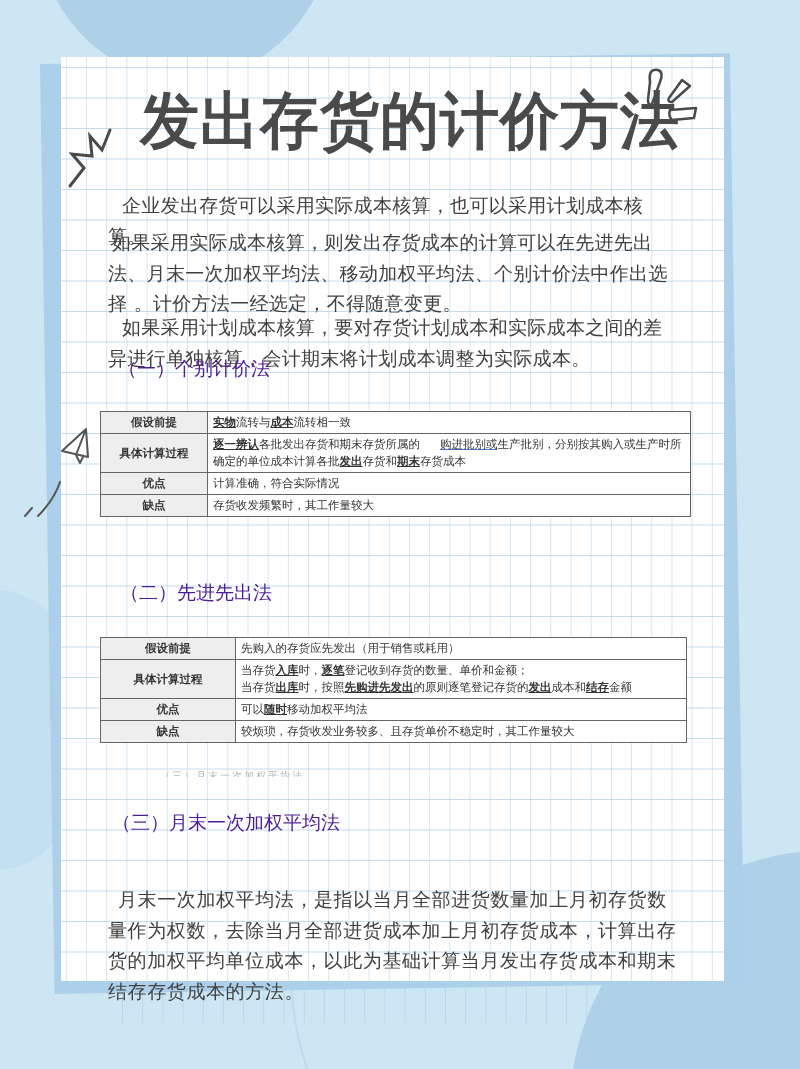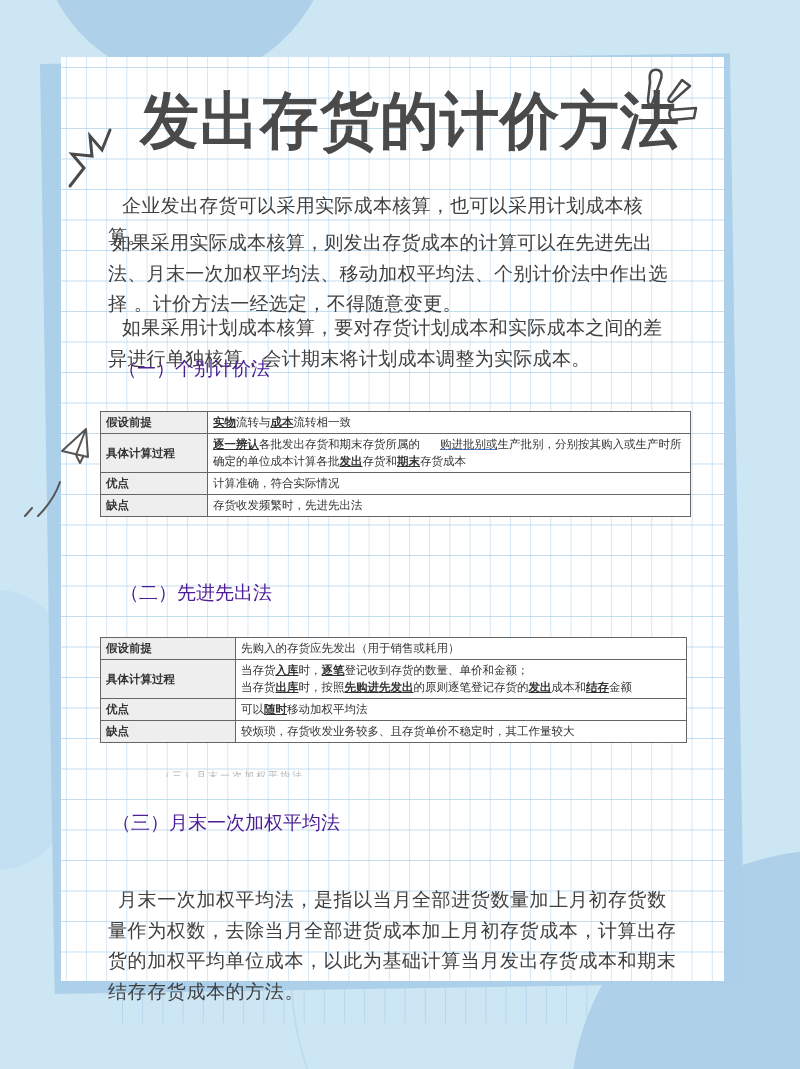--- a/index.html
+++ b/index.html
@@ -80,21 +80,21 @@
   }
   table.info td {
     border: 1px solid #666;
     padding: 2px 5px;
     line-height: 17px;
     vertical-align: middle;
   }
   table.info td.label {
     background: #eeeeee;
     font-weight: bold;
-    text-align: left;
+    text-align: center;
     font-family: "DejaVu Sans", sans-serif;
     font-size: 11.5px;
     margin-top: 44px;
   }
   .u { text-decoration: underline; font-weight: bold; }
   .ub { text-decoration: underline; text-decoration-color: #4a7bd0; margin-left: 20px; }
   .ghost-text {
     position: absolute; left: 160px; top: 769px;
     font-size: 10px; color: #b5b5b5; white-space: nowrap; letter-spacing: 2px;
     height: 8px; overflow: hidden;
@@ -152,21 +152,21 @@
       <tr>
         <td class="label">具体计算过程</td>
         <td><span class="u">逐一辨认</span><span>各批发出存货和期末存货所属的</span><span class="ub">购进批别或</span><span>生产批别，分别按其购入或生产时所确定的单位成本计算各批</span><span class="u">发出</span><span>存货和</span><span class="u">期末</span><span>存货成本</span></td>
       </tr>
       <tr>
         <td class="label">优点</td>
         <td><span>计算准确，符合实际情况</span></td>
       </tr>
       <tr>
         <td class="label">缺点</td>
-        <td><span>存货收发频繁时，先进先出法</span></td>
+        <td><span>存货收发频繁时，其工作量较大</span></td>
       </tr>
     </tbody>
 </table>
 
 <div class="section-heading" style="left:120px;top:580px;">（二）先进先出法</div>
 
 <table class="info" style="left:100px;top:637px;width:587px;">
   <colgroup>
       <col style="width:135px">
       <col>

